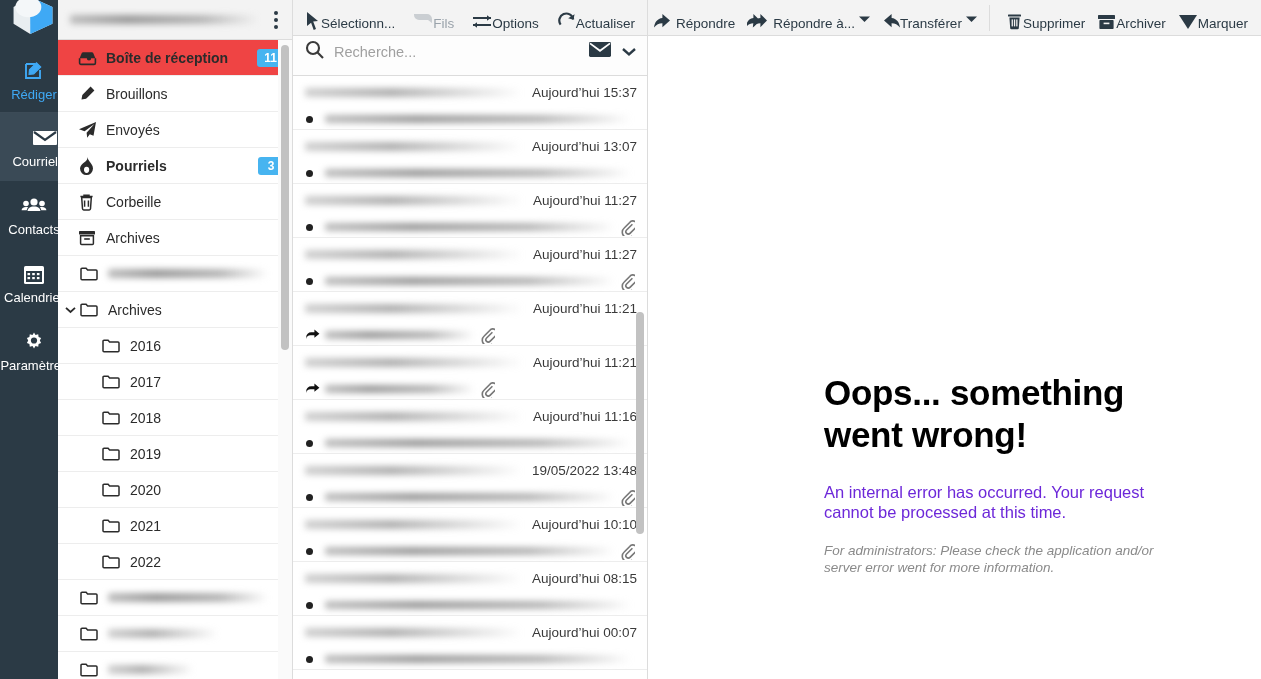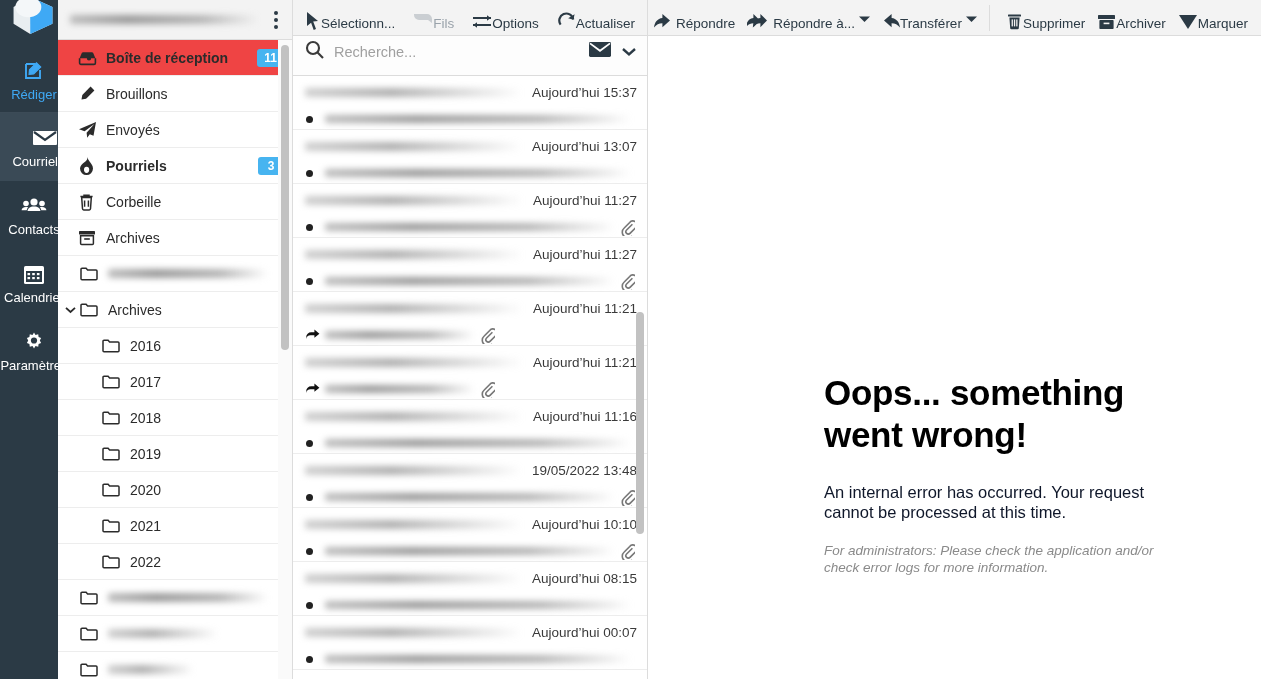--- a/index.html
+++ b/index.html
@@ -230,21 +230,21 @@
     font-size: 35px;
     line-height: 42px;
     font-weight: bold;
     color: #000;
     letter-spacing: -0.3px;
   }
   .err p.msg {
     margin-top: 26px;
     font-size: 16.5px;
     line-height: 20px;
-    color: #0f172a;
+    color: #6d28d9;
   }
   .err p.admin {
     margin-top: 20px;
     font-size: 13.5px;
     line-height: 17px;
     color: #8a8a8a;
     font-style: italic;
   }
 </style>
 </head>
@@ -846,18 +846,18 @@
           </span>
           <span class="tb-lbl">Plus</span>
         </div>
       </div>
     </div>
 
     <div class="read-body">
       <div class="err">
         <h1>Oops... something went wrong!</h1>
         <p class="msg">An internal error has occurred. Your request cannot be processed at this time.</p>
-        <p class="admin">For administrators: Please check the application and/or check error logs for more information.</p>
+        <p class="admin">For administrators: Please check the application and/or server error went for more information.</p>
       </div>
     </div>
   </div>
 
 </div>
 
 </body></html>

